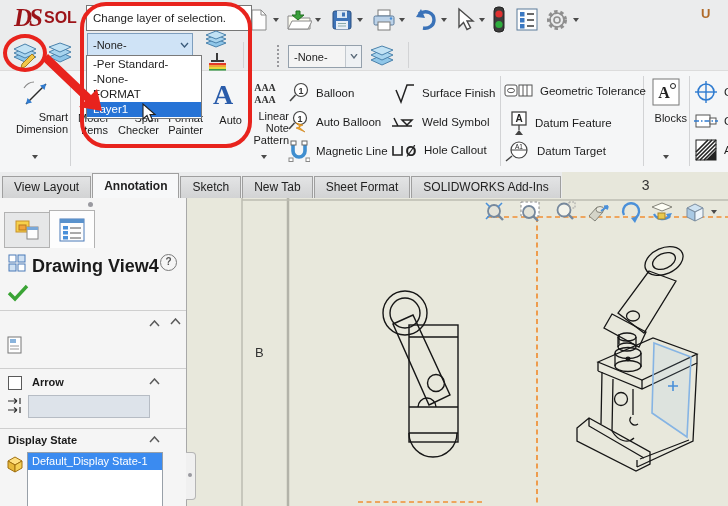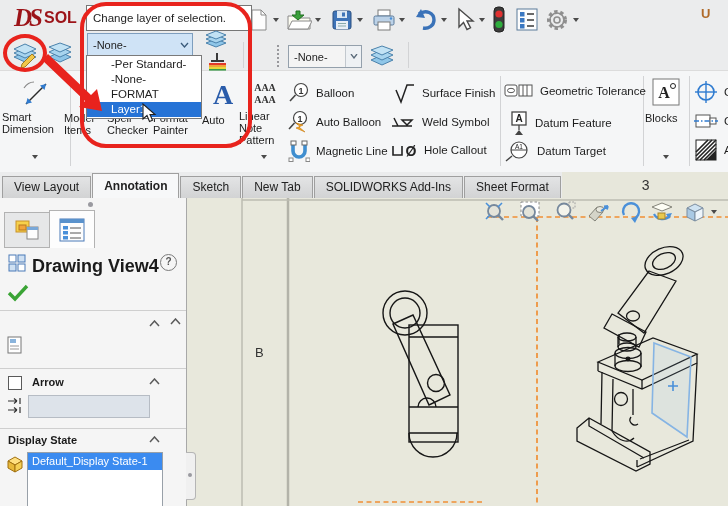--- a/index.html
+++ b/index.html
@@ -2,21 +2,21 @@
 <html><head>
 <meta charset="utf-8">
 <style>
   html,body{margin:0;padding:0;background:#888}
   .app{position:relative;width:728px;height:506px;overflow:hidden;background:#ffffff;
        font-family:"Liberation Sans",sans-serif;font-size:11px;color:#1e1e1e}
   .a{position:absolute}
   .car{width:0;height:0;border-left:3.5px solid transparent;border-right:3.5px solid transparent;border-top:4px solid #4a4a4a}
   .tbtn{display:flex;align-items:center;gap:3px}
   .sep{position:absolute;width:1px;background:#d2d3d5}
-  .lbl{font-size:11px;color:#1c1c1c;text-align:left;line-height:12px}
+  .lbl{font-size:11px;color:#1c1c1c;text-align:right;line-height:12px}
   .rlbl{font-size:11.5px;color:#1c1c1c;white-space:nowrap}
   .rbtn{position:absolute;display:flex;align-items:center;gap:6px}
   
   .tabbar{position:absolute;left:0;top:172px;width:728px;height:26px;background:#ebeced;border-bottom:1px solid #9c9c9c;display:flex;align-items:flex-end}
   .tab{height:21px;line-height:21px;padding:0 11px;font-size:12px;background:linear-gradient(#e3e4e5,#d2d3d4);
        border:1px solid #9f9f9f;border-bottom:none;margin-right:1px;color:#222;white-space:nowrap}
   .tab.active{background:#f7f8f9;font-weight:bold;height:24px;line-height:24px}
   .tabfill{flex:1;align-self:stretch;background:#e7e7db;position:relative}
   
   .panel{position:absolute;left:0;top:198px;width:186px;height:308px;background:#f5f5f5;border-right:1px solid #a8a8a8}
@@ -26,21 +26,21 @@
   .combo .txt{flex:1;padding-left:5px;font-size:11px}
   .combo .dd{width:15px;align-self:stretch;border-left:1px solid #c2c8ce;display:flex;align-items:center;justify-content:center;background:#eef1f4}
   .cb{position:absolute;width:12px;height:12px;border:1px solid #5a5a5a;background:#fff}
   .chevu{display:block}
   
   .tooltip{position:absolute;left:86px;top:5px;width:158px;height:24px;background:#ffffff;border:1px solid #767676;
            display:flex;align-items:center;padding-left:6px;font-size:11.5px;z-index:50}
   .pcombo{position:absolute;left:87px;top:33px;width:104px;height:21px;background:#cfe3f6;border:1px solid #7e9ebe;
           display:flex;align-items:center;z-index:50}
   .plist{position:absolute;left:86px;top:55px;width:114px;background:#ffffff;border:1px solid #7a7a7a;z-index:50;padding:1px 0}
-  .pitem{height:15px;line-height:15px;padding-left:24px;font-size:11.5px;white-space:nowrap}
+  .pitem{height:15px;line-height:15px;padding-left:6px;font-size:11.5px;white-space:nowrap}
   .pitem.sel{background:#2673d6;color:#fff}
   .red{position:absolute;border:4px solid #e8231d;z-index:90}
   .grip{position:absolute;width:0;border-left:2px dotted #98989c;height:22px}
   .hud{position:absolute;top:2px;width:24px;height:24px}
 </style>
 </head>
 <body>
 
 <div class="app">
 
@@ -335,22 +335,22 @@
       </svg>
     <span class="rlbl">A</span>
   </div>
 
   <div class="tabbar">
     <div style="width:2px"></div>
     <div class="tab">View Layout</div>
     <div class="tab active">Annotation</div>
     <div class="tab">Sketch</div>
     <div class="tab">New Tab</div>
+    <div class="tab">Sheet Format</div>
     <div class="tab">SOLIDWORKS Add-Ins</div>
-    <div class="tab">Sheet Format</div>
     <div class="tabfill">
       <span class="a" style="left:80px;top:5px;font-size:14px;color:#333">3</span>
     </div>
   </div>
 
   <div class="a" style="left:187px;top:198px;width:541px;height:308px;background:#e8e8dc">
 
     <svg class="a" style="left:0;top:0" width="541" height="308" viewBox="187 198 541 308">
 
       <line x1="242" y1="198" x2="242" y2="506" stroke="#bcbcb2" stroke-width="1.5"></line>

